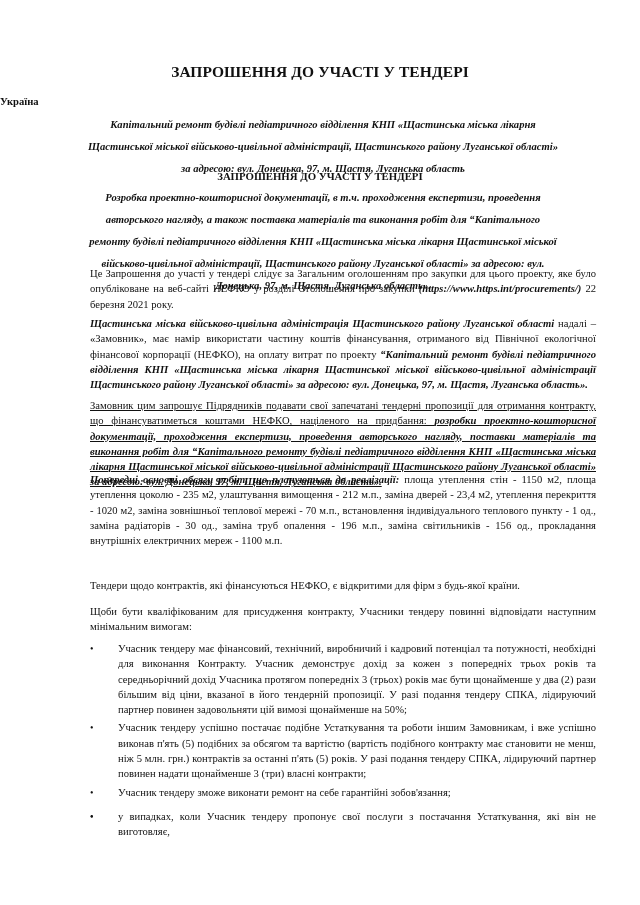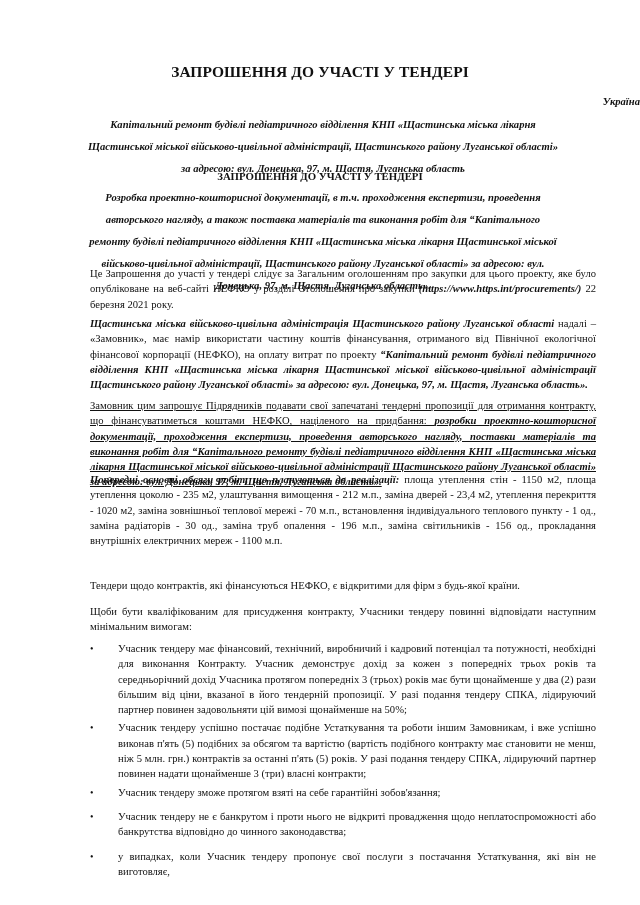--- a/index.html
+++ b/index.html
@@ -6,22 +6,22 @@
     body { width: 640px; height: 905px; overflow: hidden; position: relative; }
     .page {
       position: absolute; left: 0; top: 0; width: 640px; height: 905px;
       font-family: "Liberation Serif", serif; color: #111; font-size: 10.6px;
     }
     .title {
       position: absolute; top: 63px; left: 0; width: 640px; text-align: center;
       font-weight: bold; font-size: 15.5px; letter-spacing: 0.1px;
     }
     .country {
-      position: absolute; top: 96px; left: 0; width: 640px; text-align: right;
-      font-weight: bold; font-size: 10.6px; font-style: italic;
+      position: absolute; top: 96px; left: 0; width: 640px; text-align: left;
+      font-weight: bold; font-size: 10.6px;
     }
     .center-bi {
       position: absolute; left: 88px; width: 470px; text-align: center;
       font-weight: bold; font-style: italic; line-height: 22px;
     }
     .subtitle {
       position: absolute; top: 170px; left: 0; width: 640px; text-align: center;
       font-weight: bold; font-size: 10.8px;
     }
     .para {
@@ -67,24 +67,23 @@
     <div class="li" style="margin-bottom:3px;">
       <span class="bullet">•</span>
       <span>Учасник  тендеру має фінансовий, технічний, виробничий і кадровий потенціал та потужності, необхідні для виконання Контракту. Учасник демонструє дохід за кожен з попередніх трьох  років та середньорічний дохід Учасника протягом попередніх 3 (трьох) років має бути щонайменше у два (2) рази більшим від ціни, вказаної в його тендерній пропозиції. У разі подання тендеру СПКА, лідируючий партнер повинен задовольняти цій вимозі щонайменше на 50%;</span>
     </div>
     <div class="li" style="margin-bottom:3px;">
       <span class="bullet">•</span>
       <span>Учасник тендеру успішно постачає подібне Устаткування та роботи іншим Замовникам, і вже успішно виконав п'ять (5) подібних за обсягом та вартістю (вартість подібного контракту має становити не менш, ніж 5 млн. грн.) контрактів за останні п'ять (5) років. У разі подання тендеру СПКА, лідируючий партнер повинен надати щонайменше 3 (три) власні контракти;</span>
     </div>
     <div class="li" style="margin-bottom:9px;">
       <span class="bullet">•</span>
-      <span>Учасник тендеру зможе протягом взяті на себе гарантійні зобов'язання;</span>
+      <span>Учасник тендеру зможе виконати ремонт на себе гарантійні зобов'язання;</span>
     </div>
     <div class="li" style="margin-bottom:9px;">
       <span class="bullet">•</span>
-      <span>Учасник тендеру не є банкрутом і проти нього не відкриті провадження щодо неплатоспроможності або банкрутства відповідно до чинного законодавства;</span>
     </div>
     <div class="li">
       <span class="bullet">•</span>
       <span>у випадках, коли Учасник тендеру пропонує свої послуги з постачання Устаткування, які він не виготовляє,</span>
     </div>
   </div>
 </div>
 
 </body></html>

